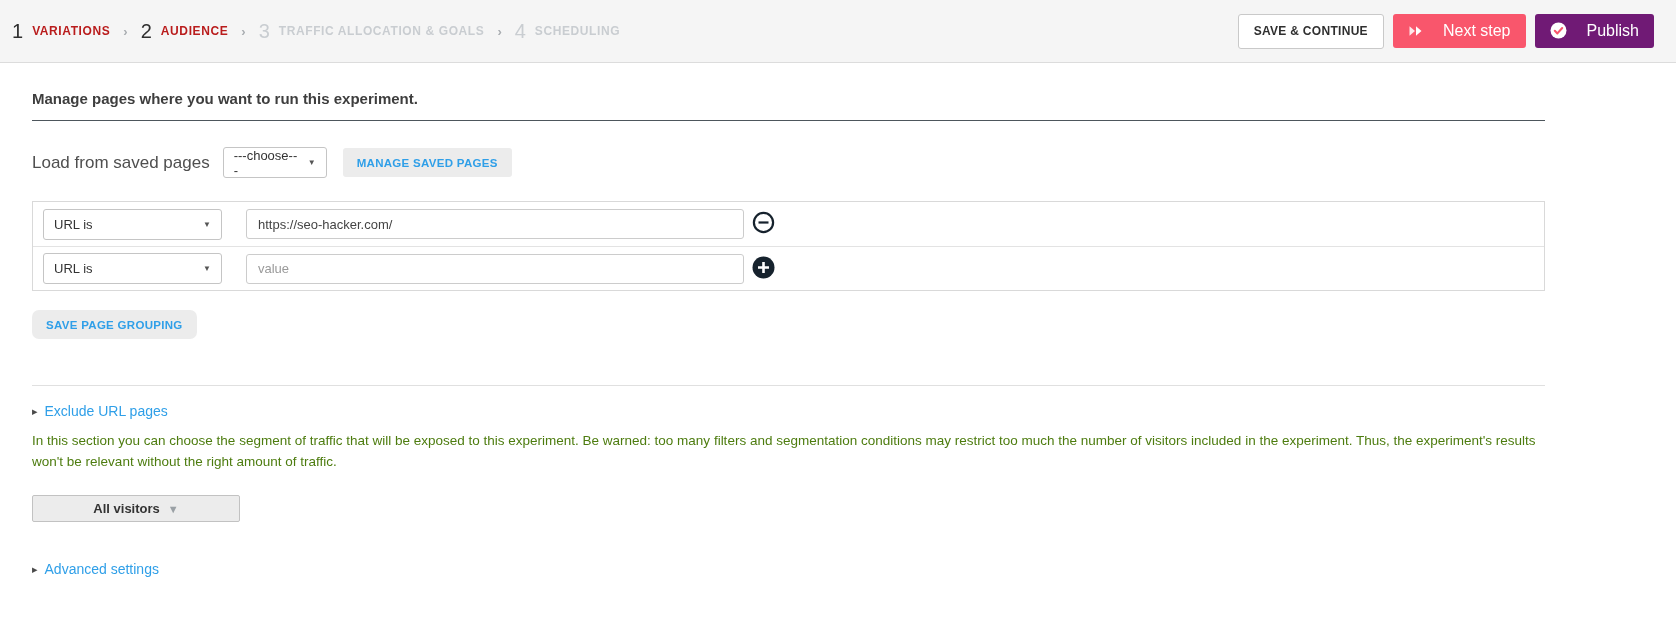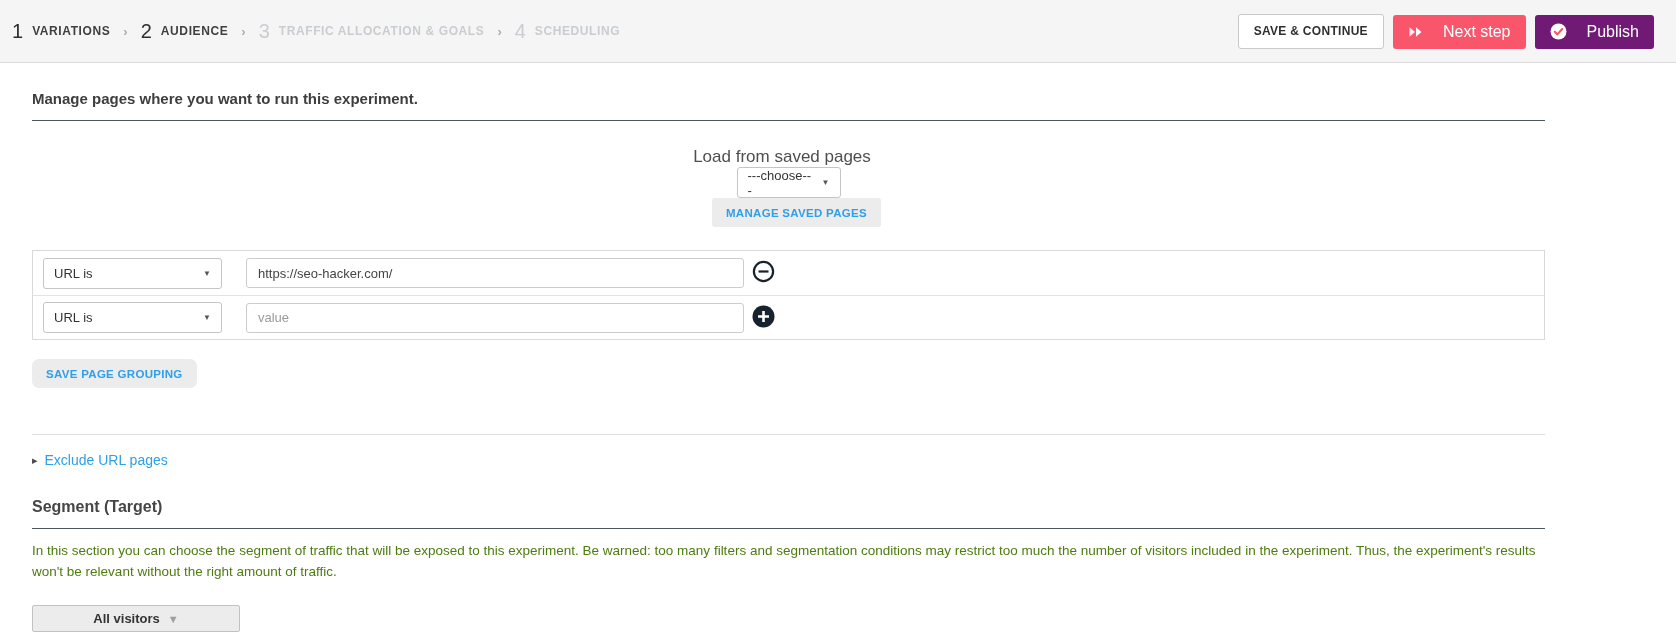--- a/index.html
+++ b/index.html
@@ -5,37 +5,37 @@
   * { box-sizing: border-box; margin: 0; padding: 0; }
   html, body { width: 1676px; height: 641px; background: #ffffff;
     font-family: "Liberation Sans", sans-serif; color: #3c3c3c; overflow: hidden; }
 
   
   .topbar { height: 63px; background: #f5f5f5; border-bottom: 1px solid #dcdcdc;
     display: flex; align-items: center; justify-content: space-between; padding: 0 22px 0 12px; }
   .steps { display: flex; align-items: center; }
   .step { display: flex; align-items: center; }
   .step-num { font-size: 20px; font-weight: 400; color: #2f2f2f; margin-right: 9px; }
-  .step-label { font-size: 12px; font-weight: bold; letter-spacing: .6px; color: #404040; }
+  .step-label { font-size: 12px; font-weight: bold; letter-spacing: .6px; color: #b91c1c; }
   .step.inactive .step-num, .step.inactive .step-label { color: #c9cdd1; }
   .step-sep { color: #a9adb1; font-size: 13px; font-weight: bold; margin: 0 13px; }
-  .topbar-actions { display: flex; align-items: flex-end; gap: 9px; }
+  .topbar-actions { display: flex; align-items: flex-start; gap: 9px; }
   .btn { border: none; border-radius: 3px; cursor: pointer; font-family: inherit; }
   .btn-outline { background: #ffffff; border: 1px solid #c9c9c9; color: #2f2f2f;
     font-size: 12px; font-weight: bold; letter-spacing: .3px; height: 35px; padding: 0 15px; }
   .btn-pink { color: #ffffff; font-size: 16px; height: 34px; padding: 0 15px;
     display: inline-flex; align-items: center; gap: 20px; }
   .btn-pink .ic { display: inline-flex; }
 
   
   .content { margin-left: 32px; width: 1513px; }
   .intro-heading { font-size: 15px; color: #3e3e3e; padding: 27px 0 13px;
     border-bottom: 1px solid #4d565c; }
 
-  .load-row { display: flex; align-items: center; margin-top: 26px; flex-direction: column; }
+  .load-row { display: flex; align-items: center; margin-top: 26px; }
   .load-label { font-size: 17px; color: #4f4f4f; margin-right: 13px; }
   .fake-select { background: #fff; border: 1px solid #c5c5c5; border-radius: 3px;
     height: 31px; display: inline-flex; align-items: center; justify-content: space-between;
     padding: 14px 10px; font-size: 13px; color: #333; cursor: pointer; }
   .choose-select { width: 104px; }
   .sel-arrow { font-size: 8px; color: #555; margin-left: 8px; }
   .btn-gray-blue { background: #ececec; font-size: 11.5px; font-weight: bold;
     letter-spacing: .3px; height: 29px; padding: 0 14px; margin-left: 16px; }
 
   .url-group { border: 1px solid #d9d9d9; margin-top: 23px; }
@@ -164,21 +164,20 @@
 
   <button class="btn btn-gray-blue btn-grouping" style="color:#2f9fe8">SAVE PAGE GROUPING</button>
 
   <hr class="section-divider">
 
   <div class="toggle-link">
     <span class="toggle-caret">▸</span>
     <span style="color:#2f9fe8">Exclude URL pages</span>
   </div>
 
-  <h2 class="segment-heading">Segment (Target)</h2>
 
   <p class="segment-desc">In this section you can choose the segment of traffic that will be exposed to this experiment. Be warned: too many filters and segmentation conditions may restrict too much the number of visitors included in the experiment. Thus, the experiment's results won't be relevant without the right amount of traffic.</p>
 
   <div class="visitors-select">
     <span class="v-label">All visitors</span>
     <span class="sel-arrow">▼</span>
   </div>
 
   <div class="toggle-link advanced-row">
     <span class="toggle-caret">▸</span>

